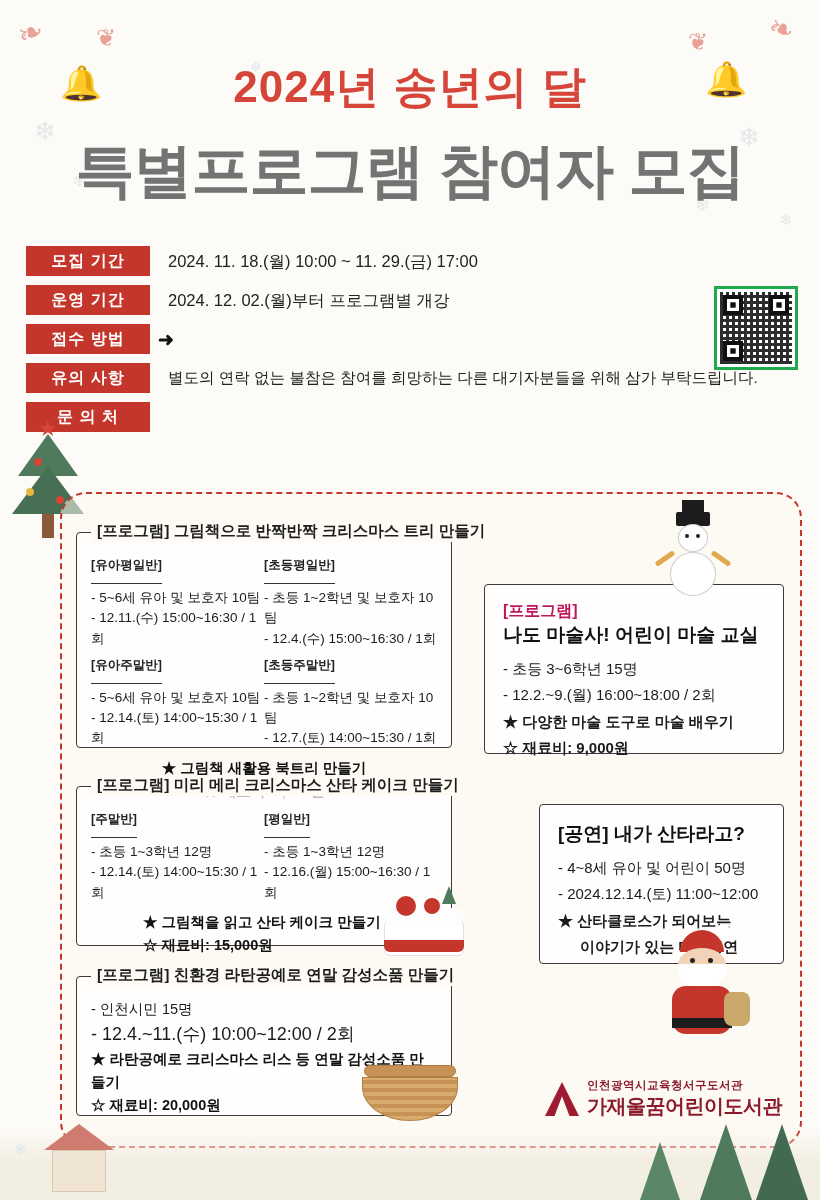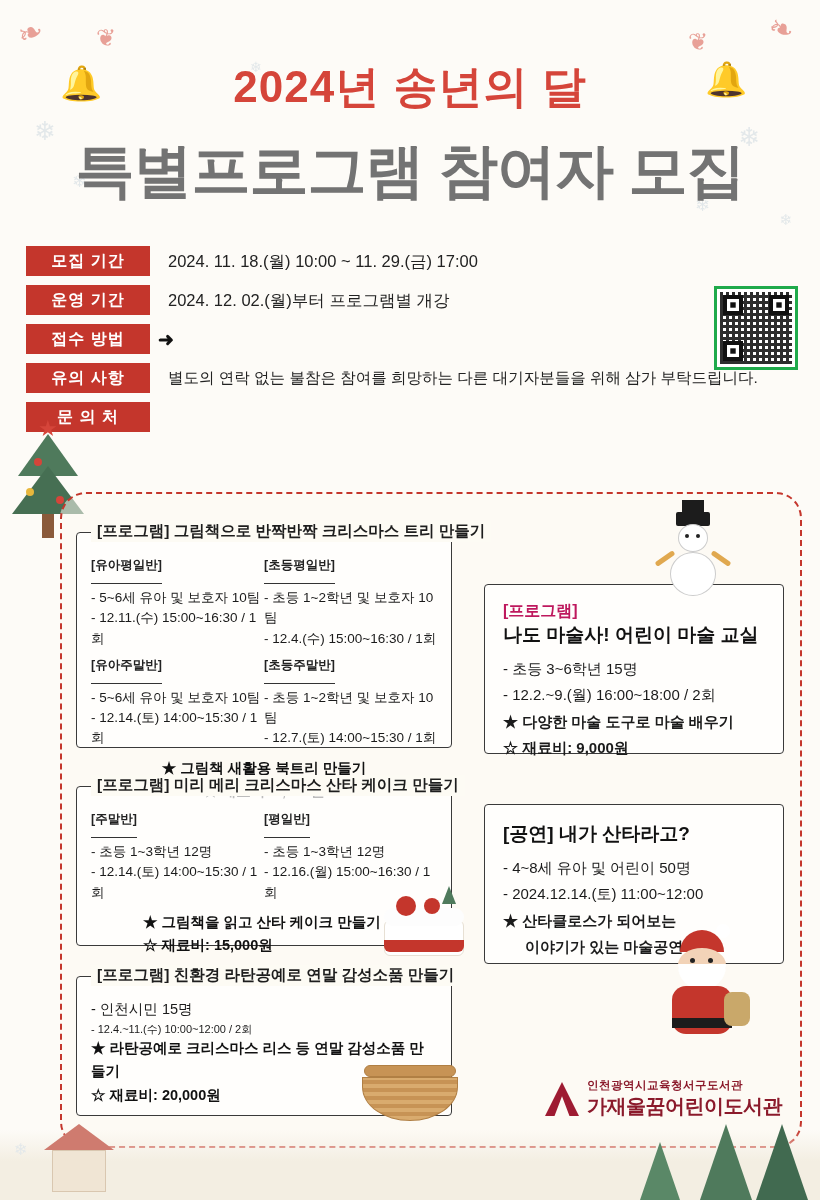--- a/index.html
+++ b/index.html
@@ -314,38 +314,38 @@
           <div class="starline">★ 그림책을 읽고 산타 케이크 만들기</div>
           <div class="starline">☆ 재료비: 15,000원</div>
         </div>
       </div>
     </div>
 
     <div class="pbox" style="top:482px; left:14px; width:376px; height:140px;">
       <div class="pbox-title">[프로그램] 친환경 라탄공예로 연말 감성소품 만들기</div>
       <div class="pbox-inner">
         <div class="line" style="font-size:14.5px;">- 인천시민 15명</div>
-        <div class="line" style="font-size:11px;">- 12.4.~11.(수) 10:00~12:00 / 2회</div>
+        <div class="line" style="font-size:18px;">- 12.4.~11.(수) 10:00~12:00 / 2회</div>
         <div class="starline">★ 라탄공예로 크리스마스 리스 등 연말 감성소품 만들기</div>
         <div class="starline">☆ 재료비: 20,000원</div>
       </div>
     </div>
 
     <div class="pbox" style="top:90px; right:16px; width:300px; height:170px;">
       <div class="pbox-inner" style="padding:16px 16px 10px 18px;">
         <div class="rbox-head">[프로그램]</div>
         <div class="rbox-title2">나도 마술사! 어린이 마술 교실</div>
         <div class="rbox-line">- 초등 3~6학년 15명</div>
         <div class="rbox-line">- 12.2.~9.(월) 16:00~18:00 / 2회</div>
         <div class="rbox-line" style="font-weight:bold;">★ 다양한 마술 도구로 마술 배우기</div>
         <div class="rbox-line" style="font-weight:bold;">☆ 재료비: 9,000원</div>
       </div>
     </div>
 
-    <div class="pbox" style="top:310px; right:16px; width:300px; height:160px;">
+    <div class="pbox" style="top:310px; right:16px; width:245px; height:160px;">
       <div class="pbox-inner" style="padding:16px 16px 10px 18px;">
         <div class="rbox-title2">[공연] 내가 산타라고?</div>
         <div class="rbox-line">- 4~8세 유아 및 어린이 50명</div>
         <div class="rbox-line">- 2024.12.14.(토) 11:00~12:00</div>
         <div class="rbox-line" style="font-weight:bold;">★ 산타클로스가 되어보는</div>
         <div class="rbox-line" style="font-weight:bold; padding-left:22px;">이야기가 있는 마술공연</div>
       </div>
     </div>
 
   </div>

